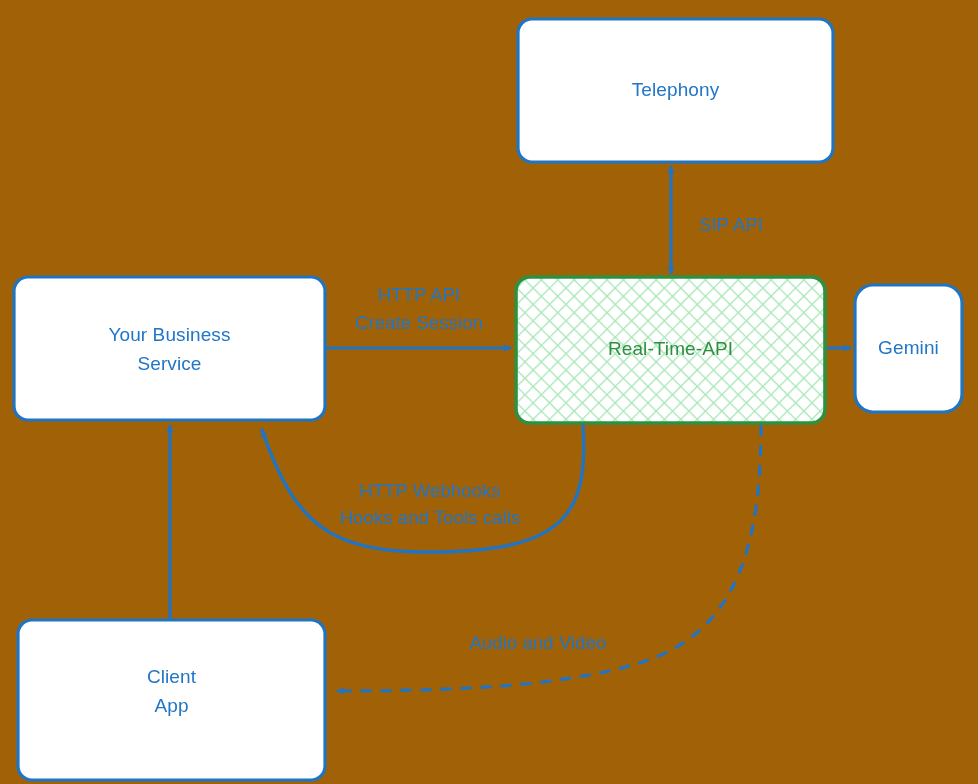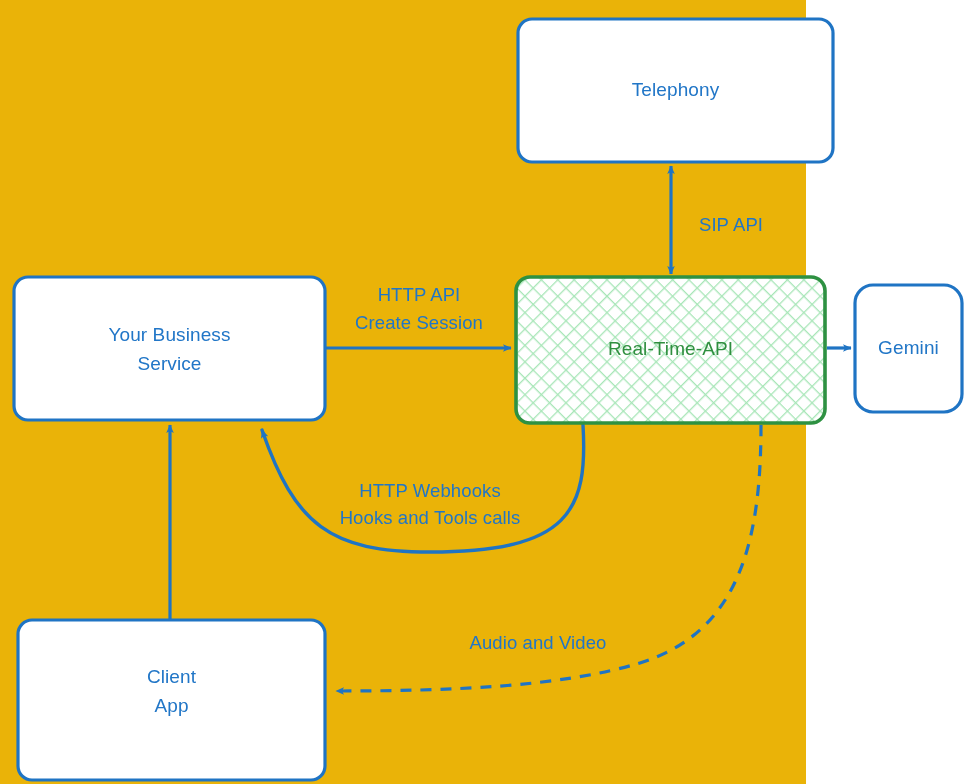--- a/index.html
+++ b/index.html
@@ -8,23 +8,23 @@
     background: #ffffff;
   }
   body {
     width: 978px;
     height: 784px;
     overflow: hidden;
     font-family: "Liberation Sans", sans-serif;
   }
   #diagram-canvas {
     position: relative;
-    width: 806px;
+    width: 978px;
     height: 784px;
-    background: #eab308;
+    background: #a16207;
   }
   #diagram-svg {
     position: absolute;
     top: 0;
     left: 0;
     width: 978px;
     height: 784px;
     display: block;
   }
   .node-label {

